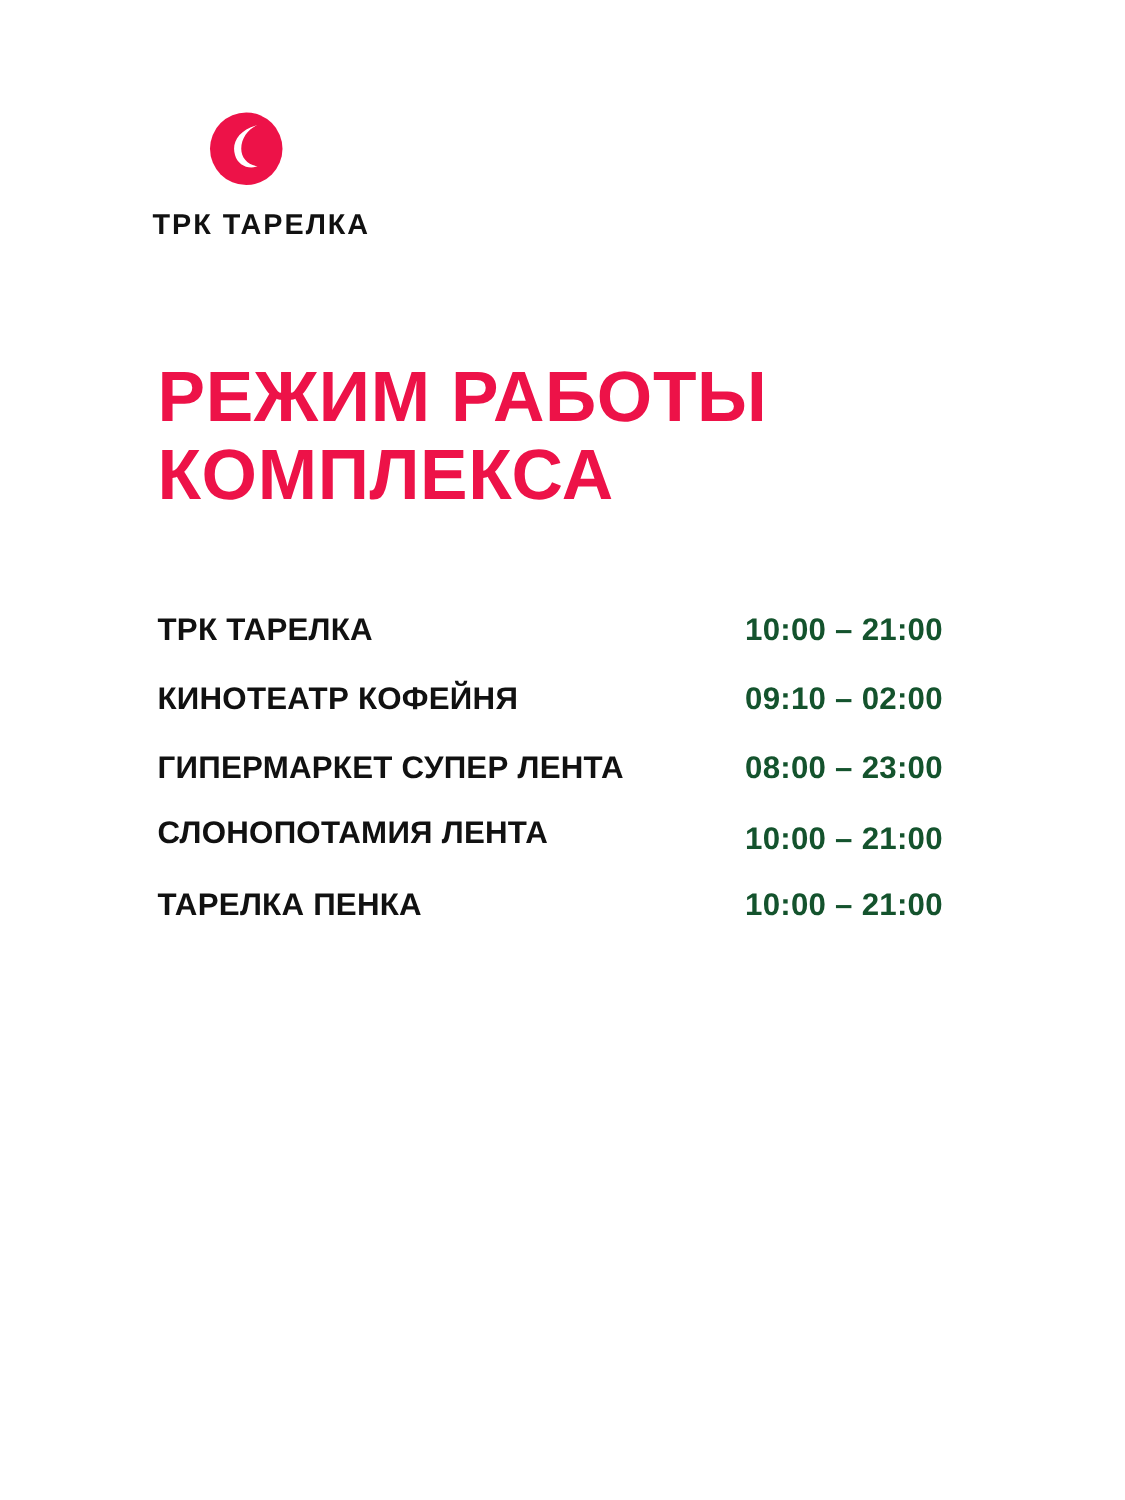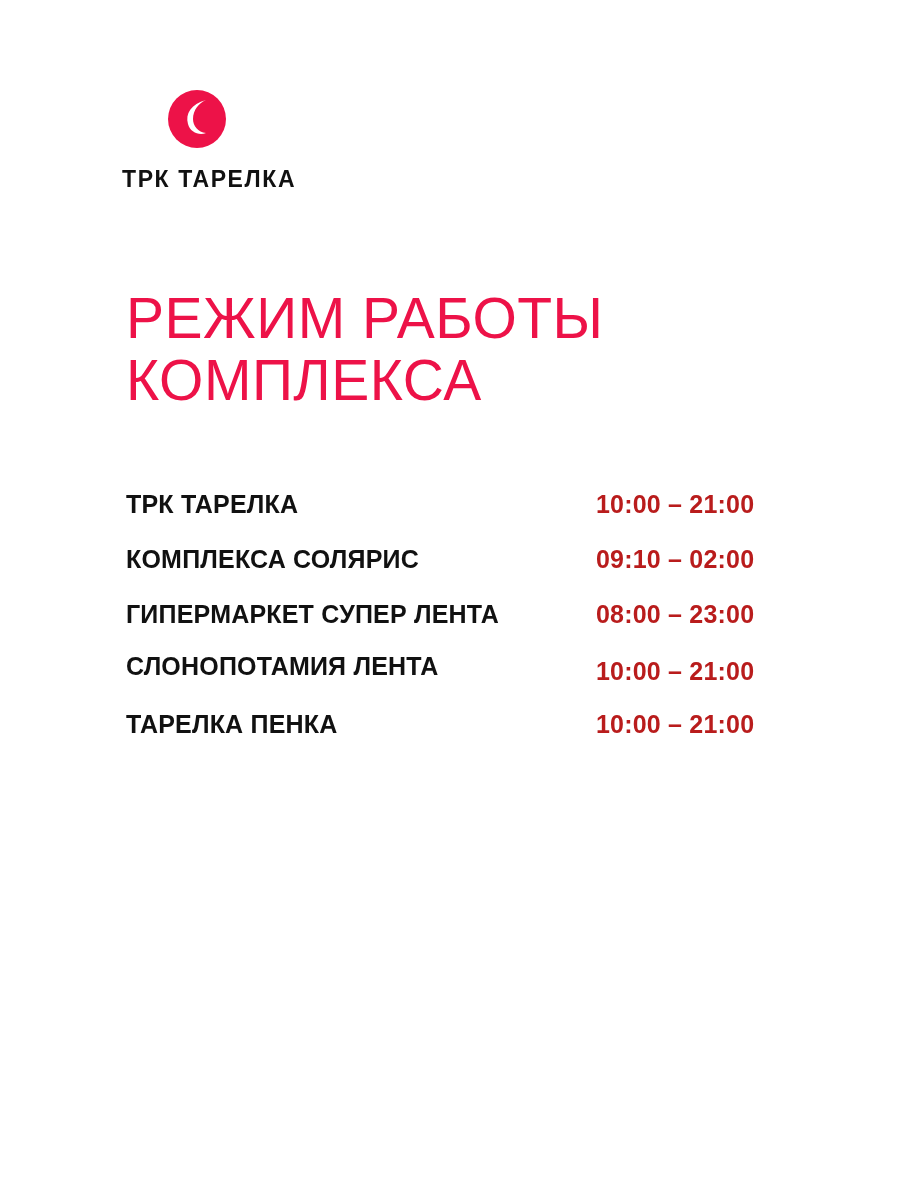--- a/index.html
+++ b/index.html
@@ -46,21 +46,21 @@
     white-space: nowrap;
   }
 
   
   .title {
     position: absolute;
     left: 126px;
     top: 250px;
     color: #ED1248;
     font-size: 57px;
-    font-weight: normal;
+    font-weight: bold;
     line-height: 1.08;
     letter-spacing: 0.5px;
     max-width: 640px;
   }
   .title .line2 {
     display: block;
   }
 
   
   .schedule {
@@ -76,21 +76,21 @@
   }
   .row .name {
     width: 470px;
     color: #111111;
     font-size: 25px;
     font-weight: bold;
     letter-spacing: 0.2px;
     white-space: nowrap;
   }
   .row .hours {
-    color: #b91c1c;
+    color: #14532d;
     font-size: 25px;
     font-weight: bold;
     letter-spacing: 0.2px;
     white-space: nowrap;
   }
   
   .row.r1 .name { transform: translateY(0px); }
   .row.r2 .name { transform: translateY(0px); }
   .row.r3 .name { transform: translateY(0px); }
   .row.r4 .name { transform: translateY(-3px); }
@@ -116,21 +116,21 @@
   </h1>
 
   <div class="schedule">
 
     <div class="row r1">
       <div class="name">ТРК ТАРЕЛКА</div>
       <div class="hours">10:00 – 21:00</div>
     </div>
 
     <div class="row r2">
-      <div class="name">КОМПЛЕКСА СОЛЯРИС</div>
+      <div class="name">КИНОТЕАТР КОФЕЙНЯ</div>
       <div class="hours">09:10 – 02:00</div>
     </div>
 
     <div class="row r3">
       <div class="name">ГИПЕРМАРКЕТ СУПЕР ЛЕНТА</div>
       <div class="hours">08:00 – 23:00</div>
     </div>
 
     <div class="row r4">
       <div class="name">СЛОНОПОТАМИЯ ЛЕНТА</div>

